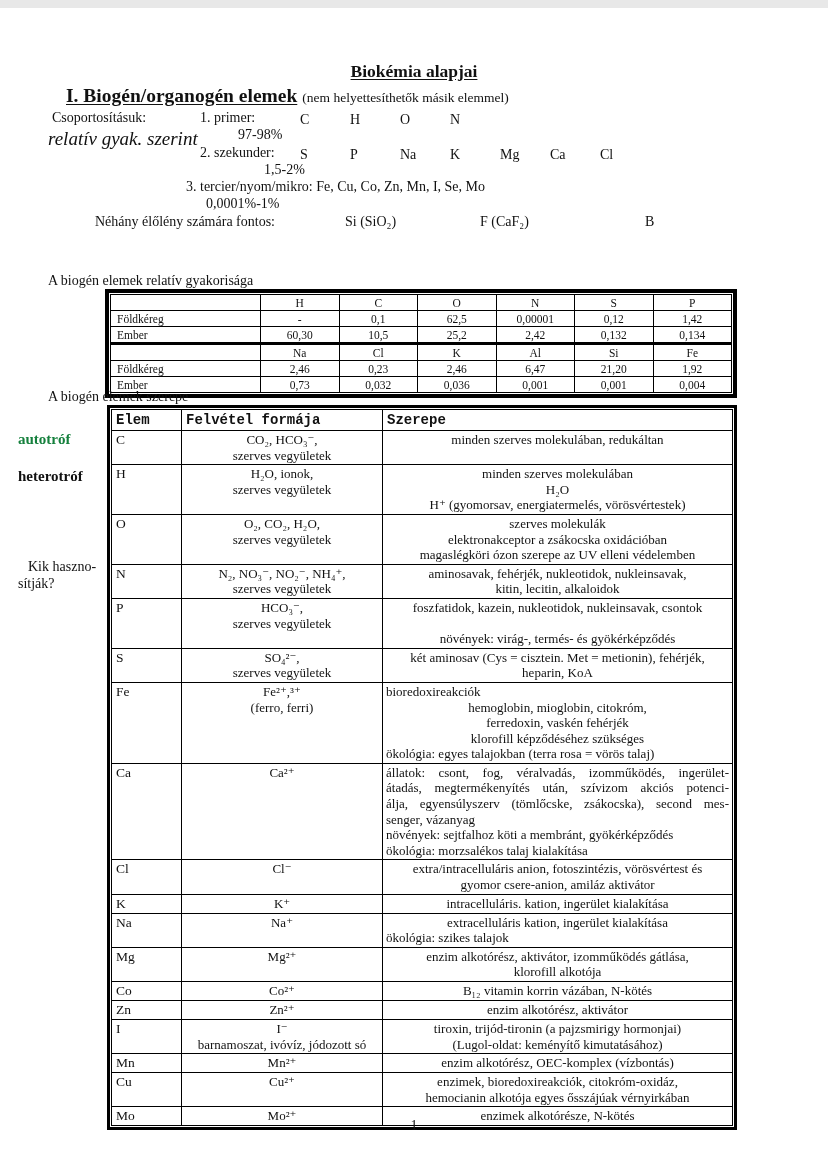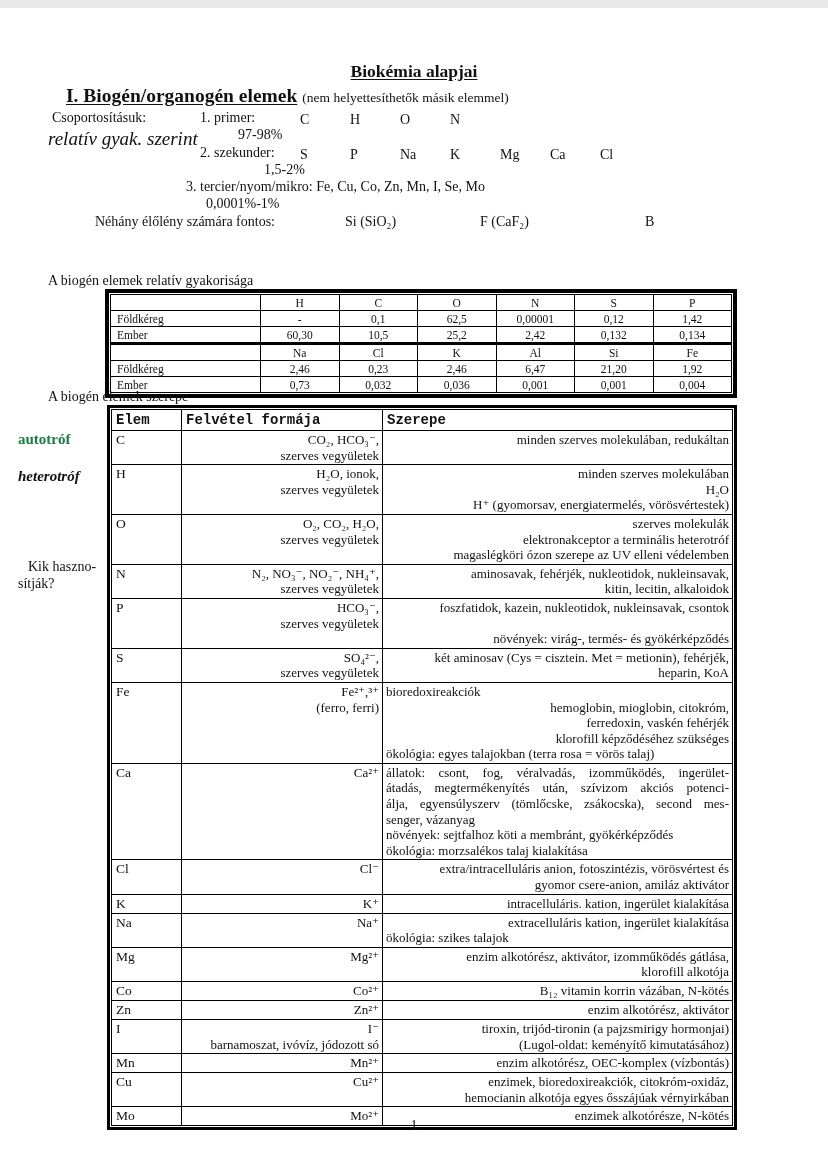--- a/index.html
+++ b/index.html
@@ -41,26 +41,26 @@
   table.rt{border-collapse:collapse;width:100%;table-layout:fixed;font-size:13px;}
   table.rt col.c0{width:70px;}
   table.rt col.c1{width:201px;}
   table.rt th{
     border:1px solid #000;text-align:left;font-size:14px;font-weight:bold;
     padding:1px 4px;height:18px;font-family:Liberation Mono, monospace;
   }
   table.rt td{border:1px solid #000;vertical-align:top;padding:1px 3px;overflow:hidden;}
   table.rt td.elem{padding-left:4px;font-size:13.5px;}
   .ln{min-height:15.6px;line-height:15.6px;}
-  .al-c{text-align:right;}
+  .al-c{text-align:center;}
   .al-l{text-align:left;}
   .al-j{text-align:justify;text-align-last:justify;}
   
   .mn-red{color:#15803d;font-weight:bold;font-size:15px;}
-  .mn-bold{font-weight:bold;font-size:15px;font-style:italic;}
+  .mn-bold{font-weight:bold;font-size:15px;}
   .mn-q{font-size:14px;}
   .pageno{top:1110px;left:0;width:828px;text-align:center;font-size:14px;}
 </style>
 </head>
 <body>
 
 <div class="page">
 
   <div class="abs doc-title">Biokémia alapjai</div>
 
@@ -217,21 +217,21 @@
             </td>
           </tr>
           <tr>
             <td class="elem">O</td>
             <td class="forma">
               <div class="ln al-c">O₂, CO₂, H₂O,</div>
               <div class="ln al-c">szerves vegyületek</div>
             </td>
             <td class="szer">
               <div class="ln al-c">szerves molekulák</div>
-              <div class="ln al-c">elektronakceptor a terminális heterotróf</div>
+              <div class="ln al-c">elektronakceptor a zsákocska oxidációban</div>
               <div class="ln al-c">magaslégköri ózon szerepe az UV elleni védelemben</div>
             </td>
           </tr>
           <tr>
             <td class="elem">N</td>
             <td class="forma">
               <div class="ln al-c">N₂, NO₃⁻, NO₂⁻, NH₄⁺,</div>
               <div class="ln al-c">szerves vegyületek</div>
             </td>
             <td class="szer">

